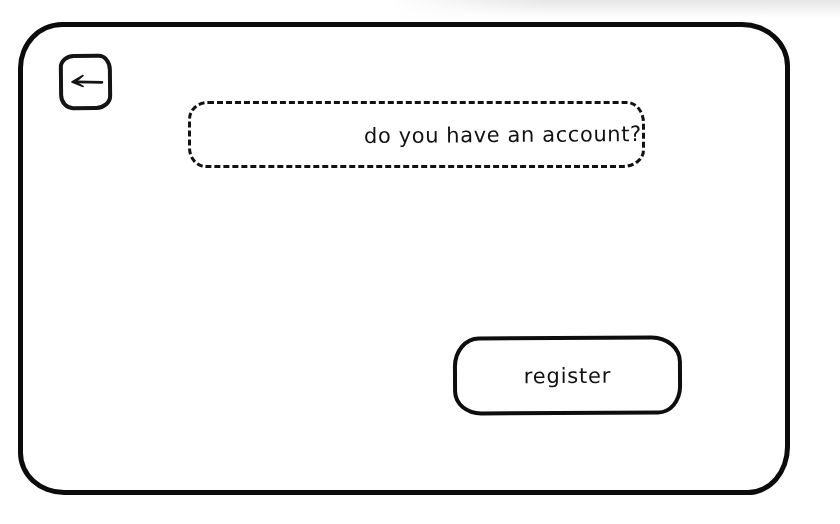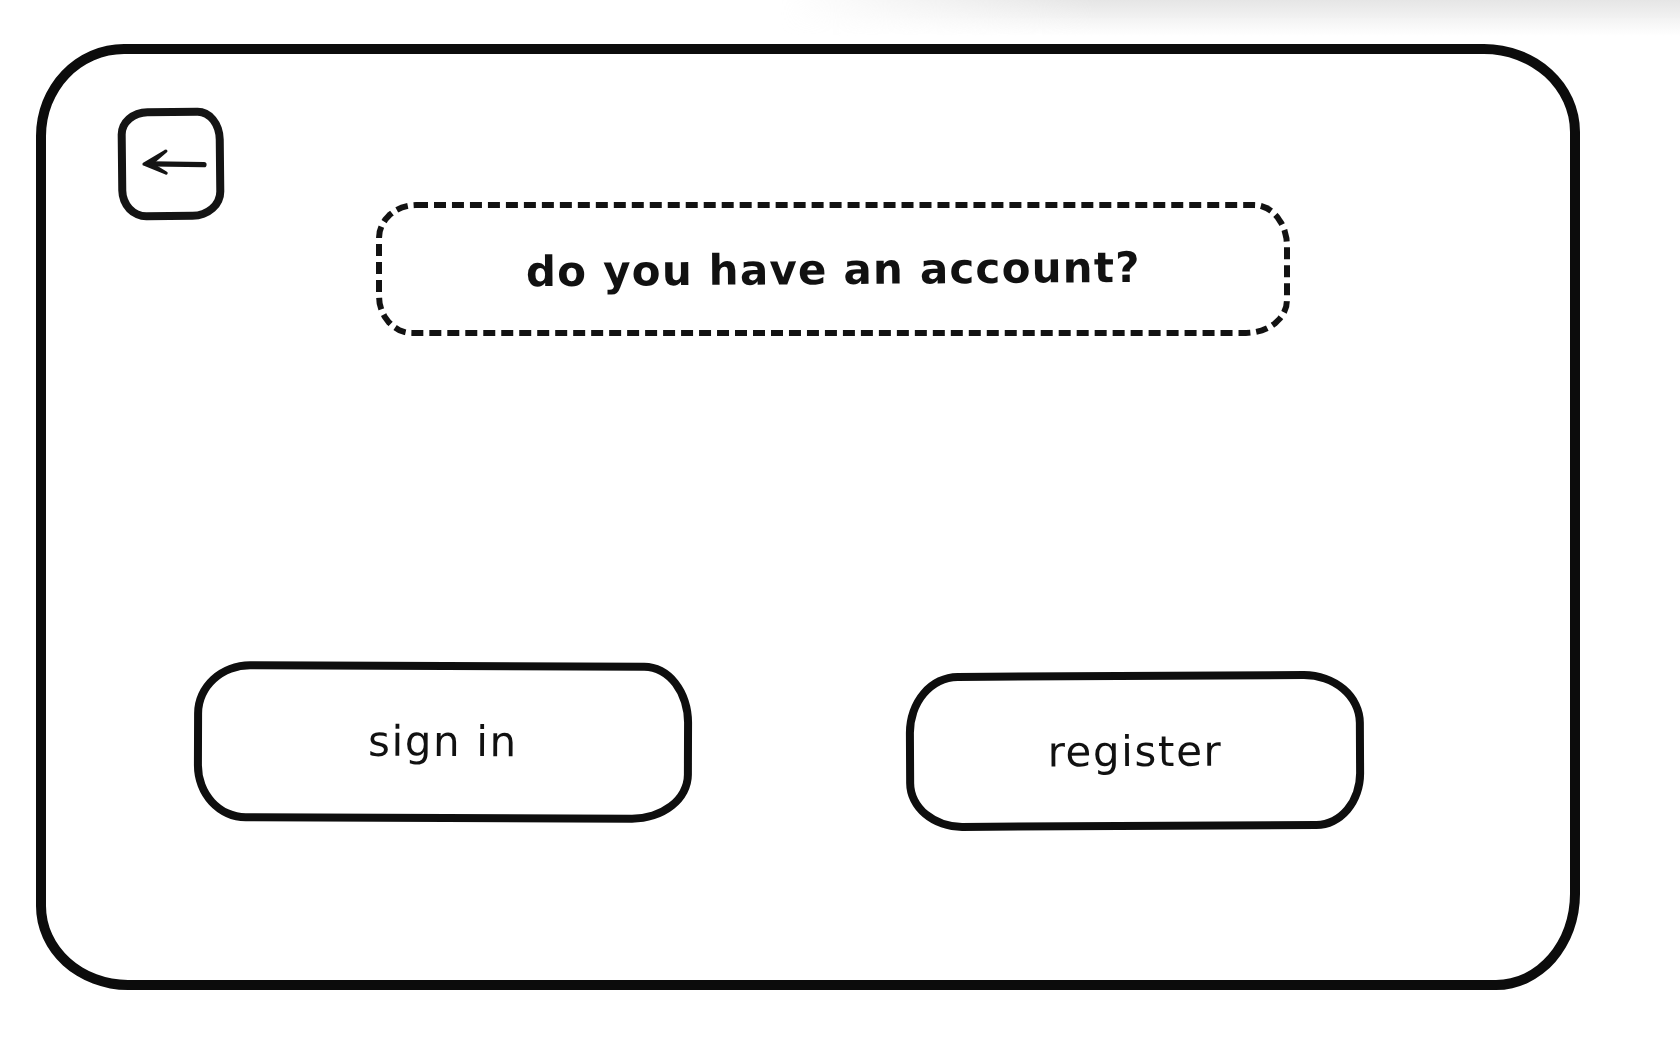--- a/index.html
+++ b/index.html
@@ -67,22 +67,21 @@
     position: absolute;
     left: 165px;  
     top: 74px;
     width: 457px;
     height: 67px;
     box-sizing: border-box;
     border: 3px dashed #121212;
     border-radius: 20px 18px 22px 18px / 18px 22px 18px 20px;
     display: flex;
     align-items: center;
-    justify-content: center;
-    font-weight: bold;
+    justify-content: flex-end;
   }
   .prompt-text {
     font-size: 21px;
     letter-spacing: 0.6px;
     color: #111111;
     transform: rotate(-0.4deg);
   }
 
   
   .action-btn {
@@ -132,18 +131,17 @@
           <path d="M35 11.5 L9 10.8" stroke="#141414" stroke-width="2.6" stroke-linecap="round"></path>
           <path d="M16 4.5 L5 10.9 L16 15.5 L8.5 10.8 Z" fill="#141414" stroke="#141414" stroke-width="1.6" stroke-linejoin="round"></path>
         </svg>
       </span>
     </button>
 
     <div class="prompt-box">
       <span class="prompt-text">do you have an account?</span>
     </div>
 
-    <button class="action-btn sign-in-btn" type="button">sign in</button>
 
     <button class="action-btn register-btn" type="button">register</button>
 
   </div>
 </div>
 
 </body></html>

